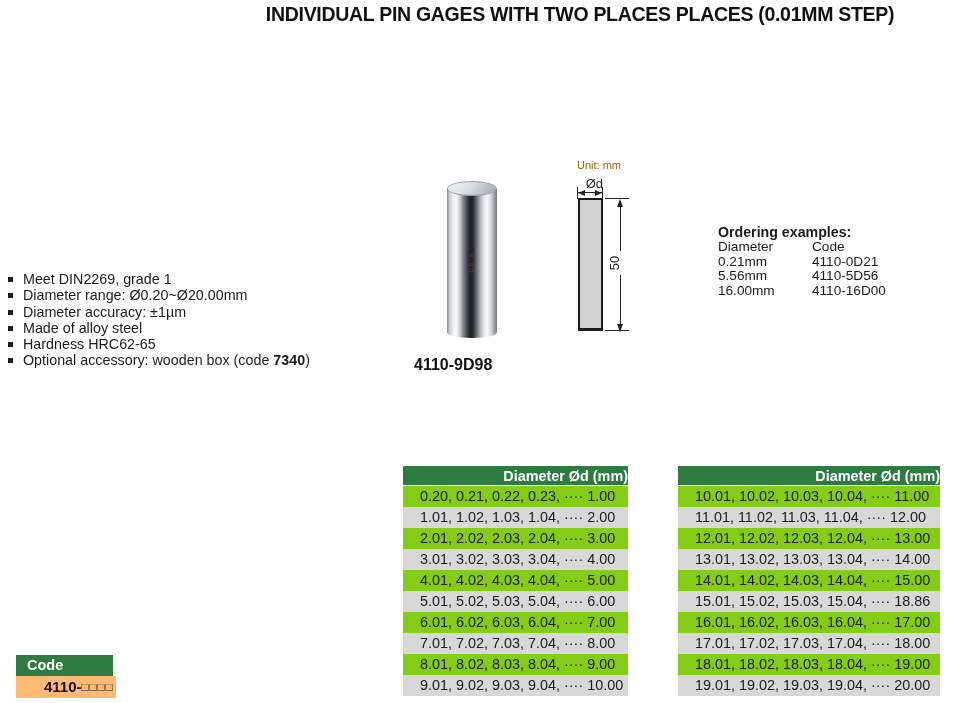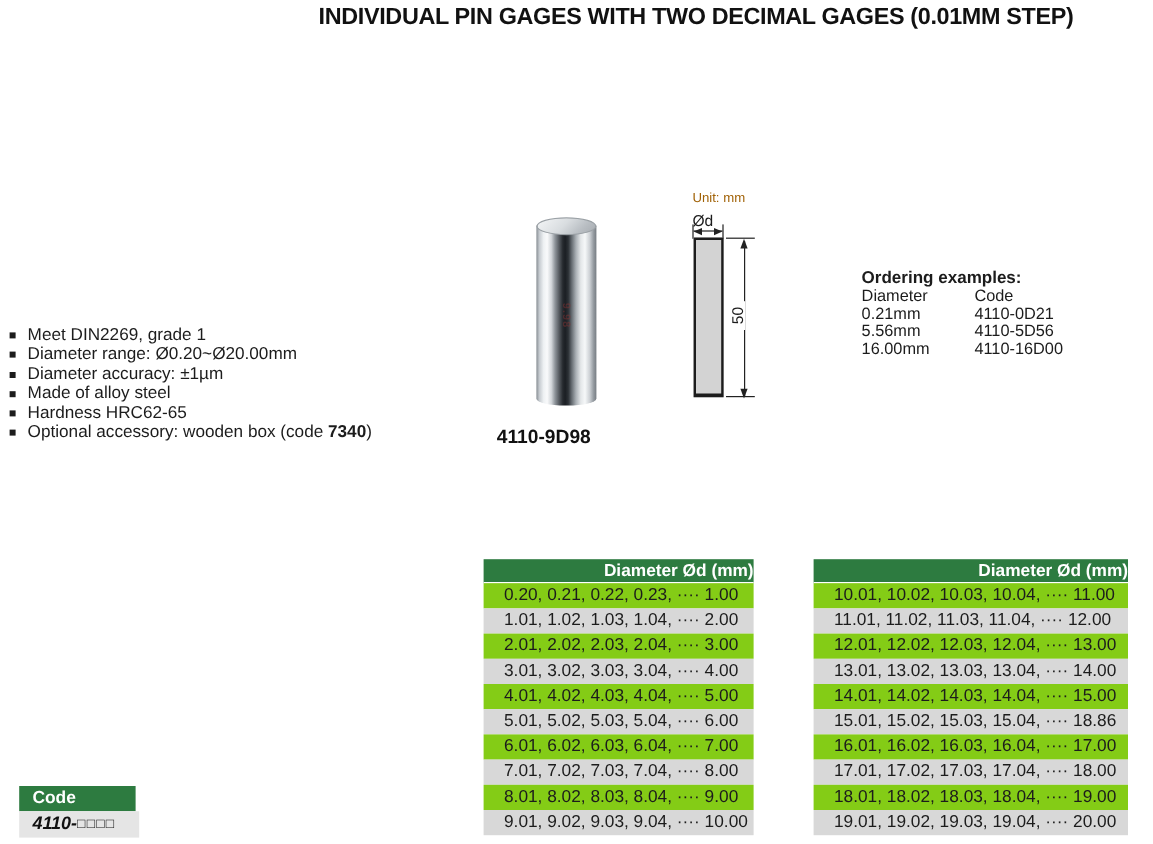--- a/index.html
+++ b/index.html
@@ -38,21 +38,21 @@
   .pin-marking {
     position:absolute; left:14px; top:70px; font-size:9px; color:#833; opacity:.45;
     transform:rotate(90deg); letter-spacing:1px; font-weight:bold;
   }
   .pin-caption {
     position:absolute; left:414px; top:356px; width:116px; text-align:left;
     font-weight:bold; font-size:16px; color:#111;
   }
   
   .unit-label { position:absolute; left:577px; top:159px; font-size:11px; color:#a16207; }
-  .dia-label  { position:absolute; left:577px; top:176px; width:26px; text-align:left; font-size:13px; color:#1c1c1c; }
+  .dia-label  { position:absolute; left:577px; top:176px; width:26px; text-align:right; font-size:13px; color:#1c1c1c; }
   .dline { position:absolute; background:#222; }
   .hdim-line { left:578px; top:192px; width:24px; height:1px; }
   .hdim-tick-l { left:577px; top:187px; width:1px; height:12px; }
   .hdim-tick-r { left:602px; top:187px; width:1px; height:12px; }
   .arr { position:absolute; width:0; height:0; }
   .arr-left  { left:578px; top:190px; border-top:3px solid transparent; border-bottom:3px solid transparent; border-right:7px solid #222; }
   .arr-right { left:595px; top:190px; border-top:3px solid transparent; border-bottom:3px solid transparent; border-left:7px solid #222; }
   .draw-rect {
     position:absolute; left:578px; top:198px; width:25px; height:133px;
     background:#d3d3d3; border:2px solid #1c1c1c; border-bottom-width:3px;
@@ -80,32 +80,32 @@
   }
   .trow { height:21px; line-height:21px; font-size:14.4px; padding-left:17px; color:#1c1c1c; background:#84cc16; }
   .trow:nth-child(odd) { background:#d8d8d8; }
   
   .code-box { position:absolute; left:16px; top:655px; }
   .code-head {
     width:97px; height:21px; line-height:21px; background:var(--green);
     color:#fff; font-weight:bold; font-size:14.5px; padding-left:11px;
   }
   .code-val {
-    width:100px; height:22px; line-height:22px; background:#e5e5e5;
-    font-weight:bold; font-size:15px; padding-left:11px; color:#111;font-style:italic;
+    width:100px; height:22px; line-height:22px; background:#fdba74;
+    font-weight:bold; font-size:15px; padding-left:28px; color:#111;
   }
   .code-val .boxes { font-size:11.5px; letter-spacing:1px; position:relative; top:-1px; font-weight:600; }
   :root { --green:#2d7b40; }
 </style>
 </head>
 <body>
 
 <div class="page">
 
-  <h1 class="title">INDIVIDUAL PIN GAGES WITH TWO DECIMAL GAGES (0.01MM STEP)</h1>
+  <h1 class="title">INDIVIDUAL PIN GAGES WITH TWO PLACES PLACES (0.01MM STEP)</h1>
 
   <ul class="features">
     <li><span class="blt"></span><span>Meet DIN2269, grade 1</span><b></b><span></span></li>
     <li><span class="blt"></span><span>Diameter range: Ø0.20~Ø20.00mm</span><b></b><span></span></li>
     <li><span class="blt"></span><span>Diameter accuracy: ±1µm</span><b></b><span></span></li>
     <li><span class="blt"></span><span>Made of alloy steel</span><b></b><span></span></li>
     <li><span class="blt"></span><span>Hardness HRC62-65</span><b></b><span></span></li>
     <li><span class="blt"></span><span>Optional accessory: wooden box (code </span><b>7340</b><span>)</span></li>
   </ul>
 

